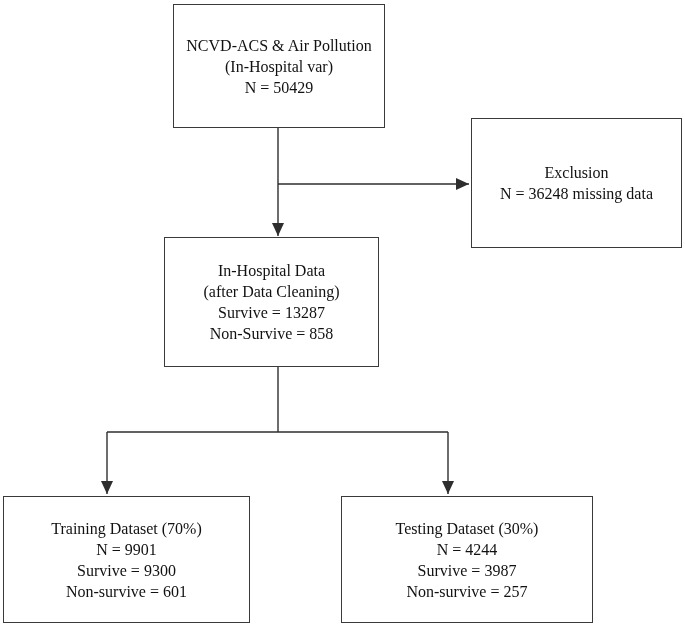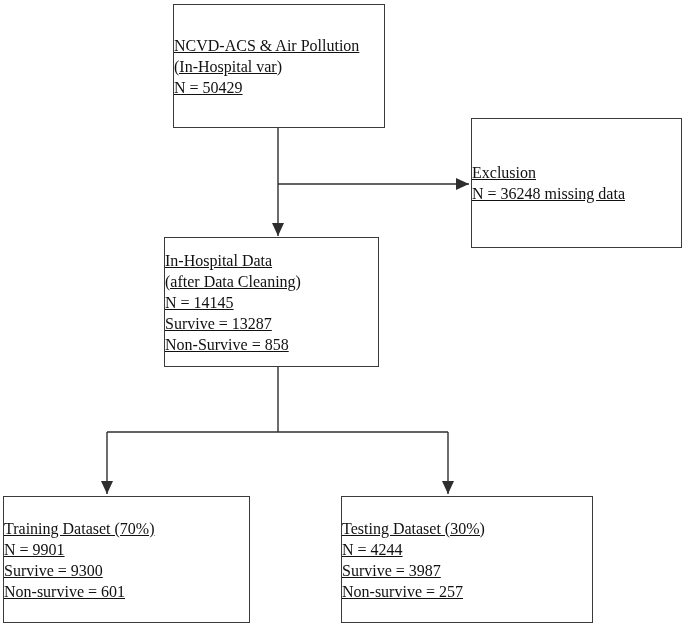--- a/index.html
+++ b/index.html
@@ -26,24 +26,24 @@
     width: 685px; height: 628px;
   }
   .flow-box {
     position: absolute;
     border: 1.5px solid var(--c-box-border);
     background: var(--c-background);
     display: flex;
     flex-direction: column;
     justify-content: center;
     align-items: center;
+    text-align: center;
     color: var(--c-text);
     font-size: 16px;
     line-height: 21px;
-    text-decoration: underline;
   }
   .flow-box .line { width: 100%; white-space: nowrap; }
   .box-source     { left: 173px; top: 4px;   width: 212px; height: 124px; }
   .box-exclusion  { left: 471px; top: 118px; width: 211px; height: 130px; }
   .box-inhospital { left: 164px; top: 237px; width: 215px; height: 130px; }
   .box-training   { left: 3px;   top: 496px; width: 247px; height: 127px; }
   .box-testing    { left: 341px; top: 496px; width: 252px; height: 127px; }
 </style>
 </head>
 <body>
@@ -71,21 +71,20 @@
   </div>
 
   <div class="flow-box box-exclusion">
     <div class="line">Exclusion</div>
     <div class="line">N = 36248 missing data</div>
   </div>
 
   <div class="flow-box box-inhospital">
     <div class="line">In-Hospital Data</div>
     <div class="line">(after Data Cleaning)</div>
-    <div class="line">N = 14145</div>
     <div class="line">Survive = 13287</div>
     <div class="line">Non-Survive = 858</div>
   </div>
 
   <div class="flow-box box-training">
     <div class="line">Training Dataset (70%)</div>
     <div class="line">N = 9901</div>
     <div class="line">Survive = 9300</div>
     <div class="line">Non-survive = 601</div>
   </div>

